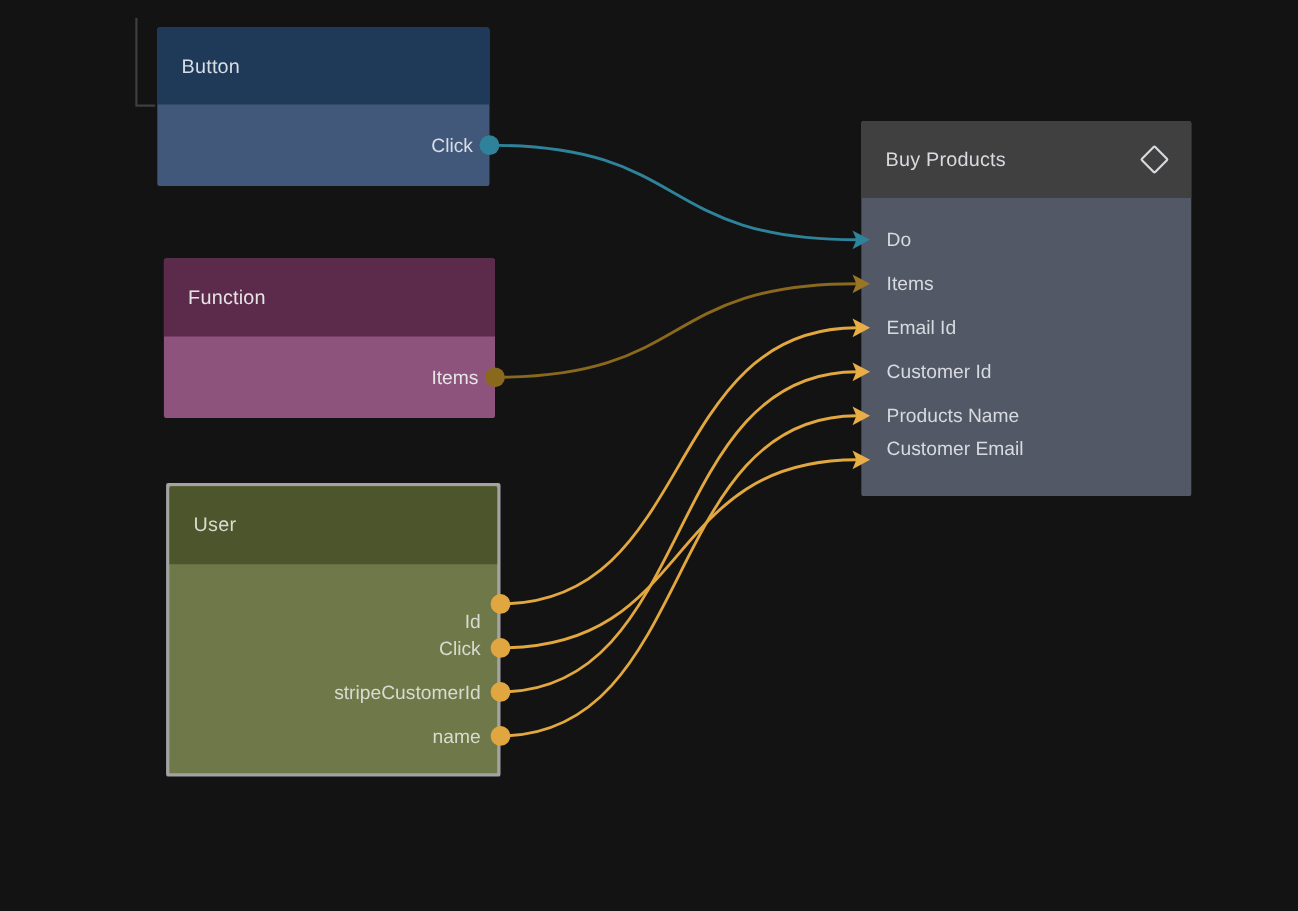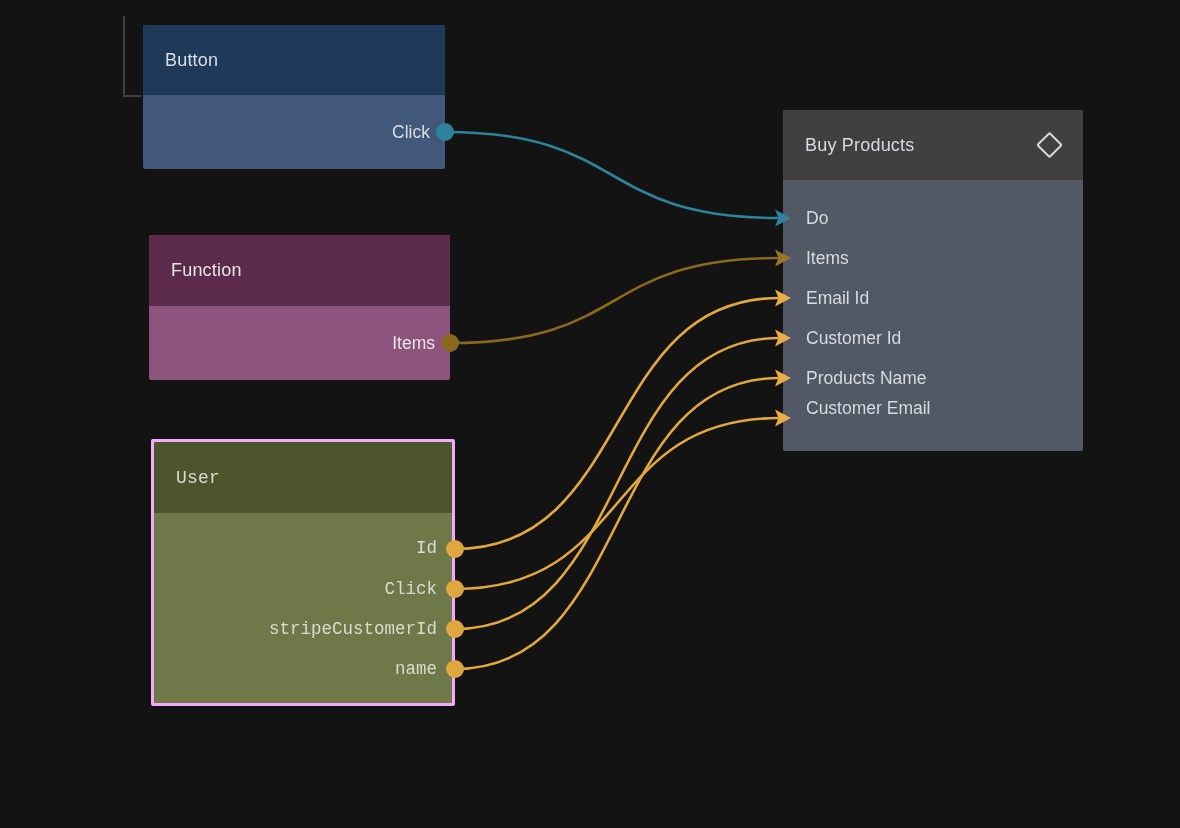--- a/index.html
+++ b/index.html
@@ -10,22 +10,21 @@
     background:#131313;
     font-family:"Liberation Sans", sans-serif;
   }
   .node{
     position:absolute;
     border-radius:2px;
     box-sizing:border-box;
     z-index:1;
   }
   .node.selected{
-    border:3px solid #f0abfc;
-    font-family:Liberation Mono, monospace;
+    border:3px solid #a3a3a3;
   }
   .node-header{
     position:relative;
     display:flex;
     align-items:center;
     padding:0 22px;
     box-sizing:border-box;
     border-radius:2px 2px 0 0;
   }
   .node-title{
@@ -91,21 +90,21 @@
     <div class="node" style="left: 149px; top: 219px; width: 301px; height: 145px; background: rgb(142, 83, 125); color: #e5e5e5;">
       <div class="node-header" style="height: 71px; background: rgb(92, 43, 75);">
         <span class="node-title">Function</span>
       </div>
       <div class="port-label out" style="top: 94px;">Items</div>
     </div>
     <div class="node selected" style="left: 151px; top: 423px; width: 304px; height: 267px; background: rgb(111, 120, 73); color: rgb(217, 219, 208);">
       <div class="node-header" style="height: 71px; background: rgb(77, 85, 45);">
         <span class="node-title">User</span>
       </div>
-      <div class="port-label out" style="top: 92px;">Id</div>
+      <div class="port-label out" style="top: 109px;">Id</div>
       <div class="port-label out" style="top: 133px;">Click</div>
       <div class="port-label out" style="top: 173px;">stripeCustomerId</div>
       <div class="port-label out" style="top: 213px;">name</div>
     </div>
     <div class="node" style="left: 783px; top: 94px; width: 300px; height: 341px; background: rgb(82, 88, 102); color: rgb(215, 218, 222);">
       <div class="node-header" style="height: 70px; background: #404040;">
         <span class="node-title">Buy Products</span>
         <span class="diamond"></span>
       </div>
       <div class="port-label in" style="top: 94px;">Do</div>

